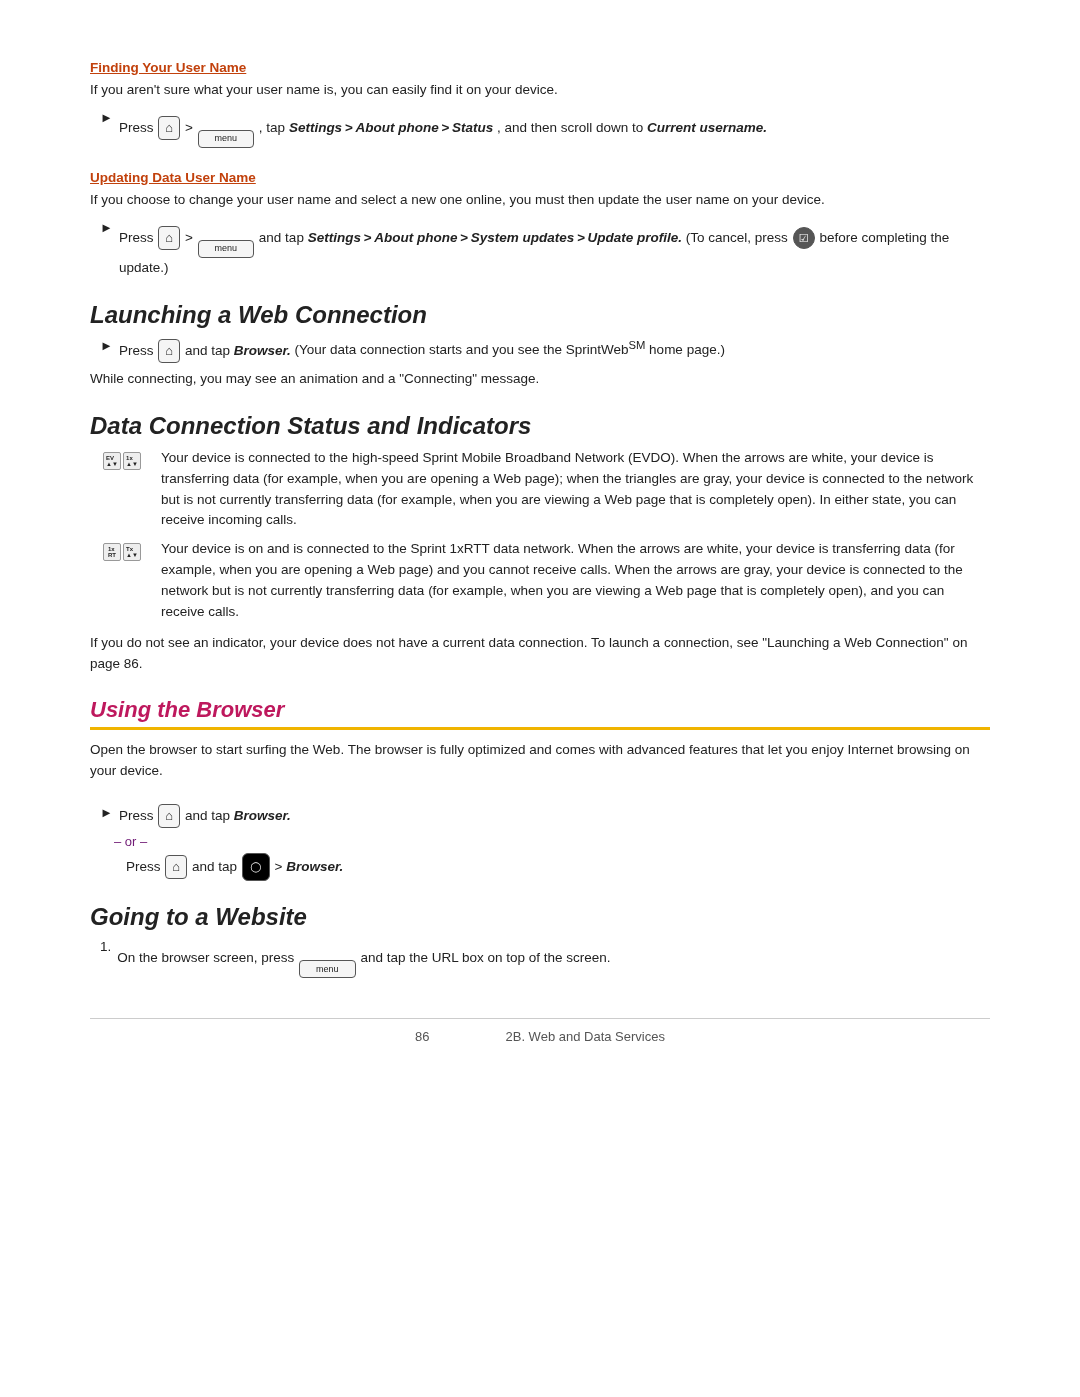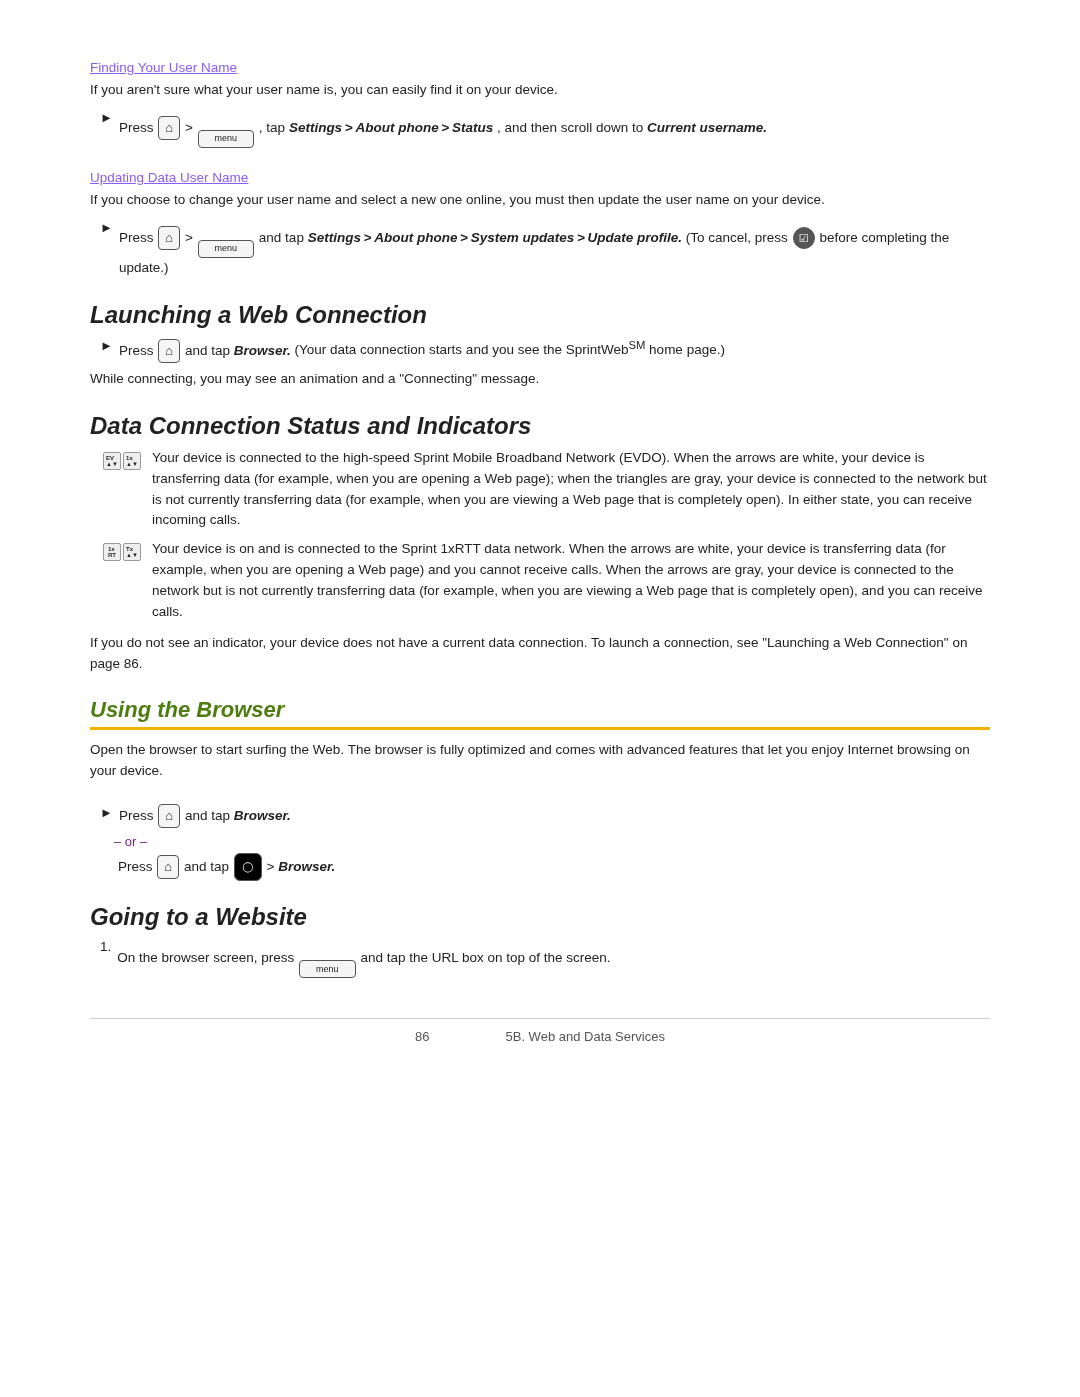--- a/index.html
+++ b/index.html
@@ -18,29 +18,29 @@
       font-style: italic;
       font-weight: bold;
       color: #222;
       margin-bottom: 8px;
     }
     h2.major-title {
       font-family: Arial, Helvetica, sans-serif;
       font-size: 22px;
       font-style: italic;
       font-weight: bold;
-      color: #4d7c0f;
+      color: #be185d;
       border-bottom: 3px solid #f0b400;
       padding-bottom: 4px;
       margin-bottom: 10px;
     }
     h3.sub-title {
       font-size: 13.5px;
-      font-weight: normal;
-      color: #8b5cf6;
+      font-weight: bold;
+      color: #c2410c;
       margin-bottom: 5px;
       text-decoration: underline;
     }
     p {
       font-size: 13.5px;
       line-height: 1.55;
       margin-bottom: 8px;
     }
     .section {
       margin-bottom: 22px;
@@ -103,21 +103,21 @@
     }
     em.nav-path {
       font-style: italic;
       font-weight: bold;
     }
     .list-item-box {
       display: flex;
       align-items: flex-start;
       margin-bottom: 8px;
       margin-left: 10px;
-      gap: 8px;
+      gap: 17px;
       justify-content: flex-end;
     }
     .list-icon {
       display: inline-flex;
       align-items: center;
       justify-content: center;
       min-width: 44px;
       min-height: 22px;
       flex-shrink: 0;
       margin-top: 2px;
@@ -263,21 +263,21 @@
       <span class="key-btn home-btn">⌂</span>
       <span> and tap </span>
       <em class="nav-path">Browser.</em>
     </span>
   </div>
 
   <div class="or-row">
     <span>– or –</span>
   </div>
 
-  <div class="bullet-row" style="margin-left:28px;">
+  <div class="bullet-row" style="margin-left:36px;">
     <span class="bullet-content">
       <span>Press</span>
       <span class="key-btn home-btn">⌂</span>
       <span> and tap </span>
       <span class="key-btn black-square" style="color:#fff; font-size:10px;">◯</span>
       <span> &gt;</span>
       <em class="nav-path"> Browser.</em>
     </span>
   </div>
 </div>
@@ -289,14 +289,14 @@
     <span>
       <span>On the browser screen, press</span>
       <span class="key-btn menu-btn">menu</span>
       <span>and tap the URL box on top of the screen.</span>
     </span>
   </div>
 </div>
 
 <div class="footer-bar">
   <span>86</span>
-  <span>5B. Web and Data Services</span>
+  <span>2B. Web and Data Services</span>
 </div>
 
 </body></html>

